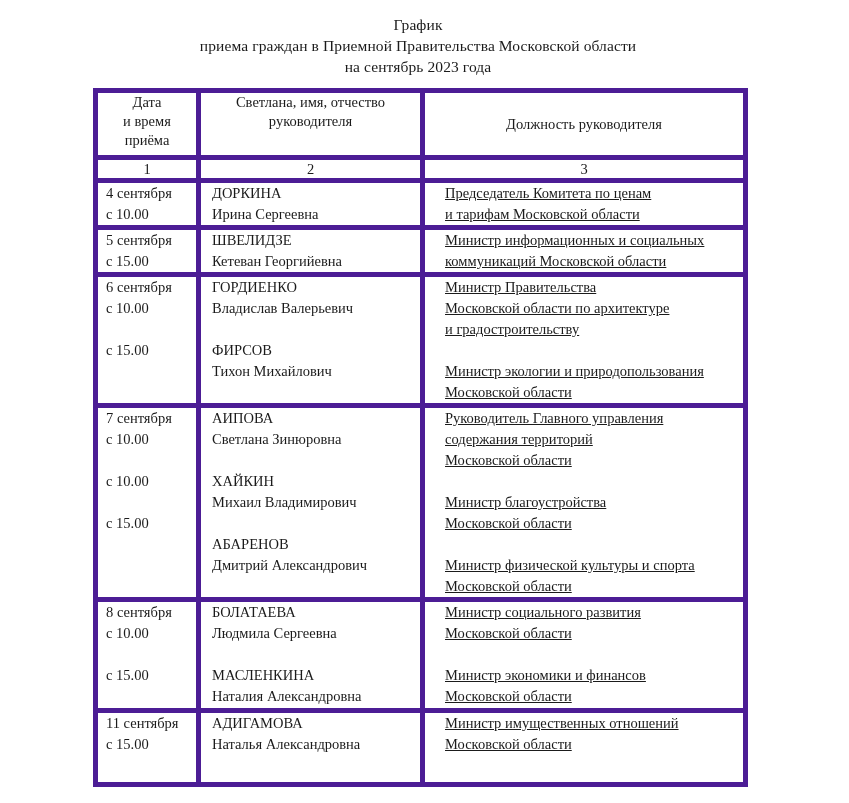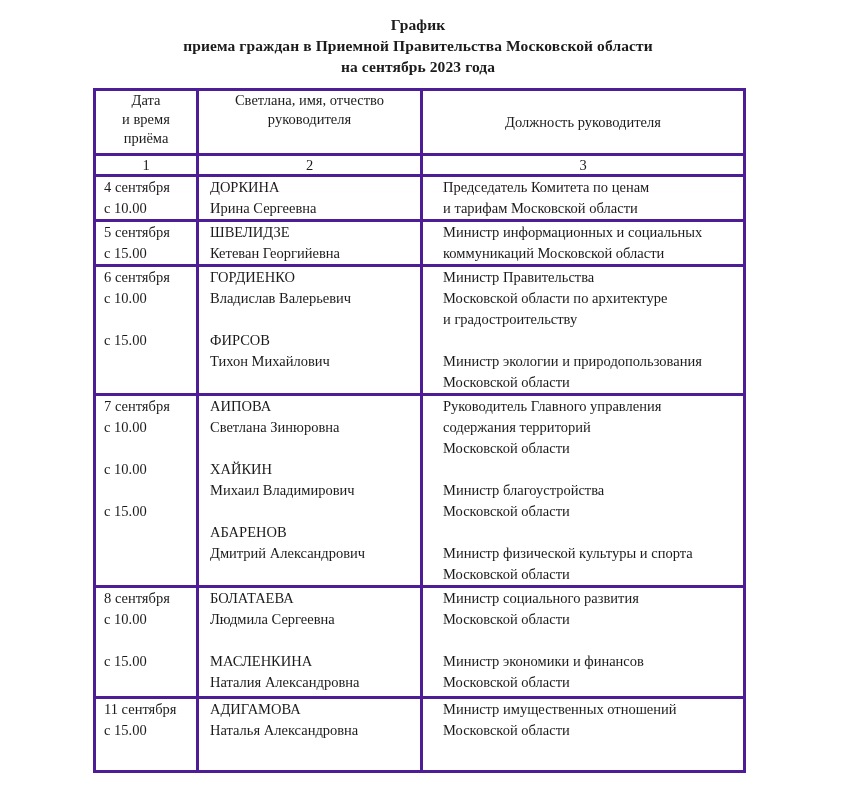--- a/index.html
+++ b/index.html
@@ -18,39 +18,39 @@
 
   
   .title-block {
     position: absolute;
     left: 93px;
     top: 14px;
     width: 650px;
     text-align: center;
   }
   .title-line {
-    font-weight: bold;
+    font-weight: normal;
     font-size: 15.5px;
     line-height: 21px;
     letter-spacing: 0.1px;
     white-space: nowrap;
   }
 
   
   .schedule-table {
     position: absolute;
     left: 93px;
     top: 88px;
     width: 650px;
     border-collapse: collapse;
     table-layout: fixed;
   }
   .schedule-table td,
   .schedule-table th {
-    border: 3px solid #4c1d95;
+    border: 5px solid #4c1d95;
     vertical-align: top;
     padding: 0;
     font-weight: normal;
   }
 
   col.c-date  { width: 103px; }
   col.c-name  { width: 224px; }
   col.c-post  { width: 323px; }
 
   
@@ -77,21 +77,21 @@
   }
 
   
   .cell {
     font-size: 14.5px;
     line-height: 21px;
     padding: 4px 7px 6px 7px;
   }
   .cell.date   { padding-left: 8px; }
   .cell.name   { padding-left: 11px; }
-  .cell.post   { padding-left: 20px; }
+  .cell.post   { padding-left: 20px; text-decoration: underline; }
 
   .entry { }
   .entry + .entry { margin-top: 21px; }
   .entry .ln { display: block; white-space: nowrap; }
 </style>
 </head>
 <body>
 
 <div class="title-block">
   <div class="title-line">График</div>

